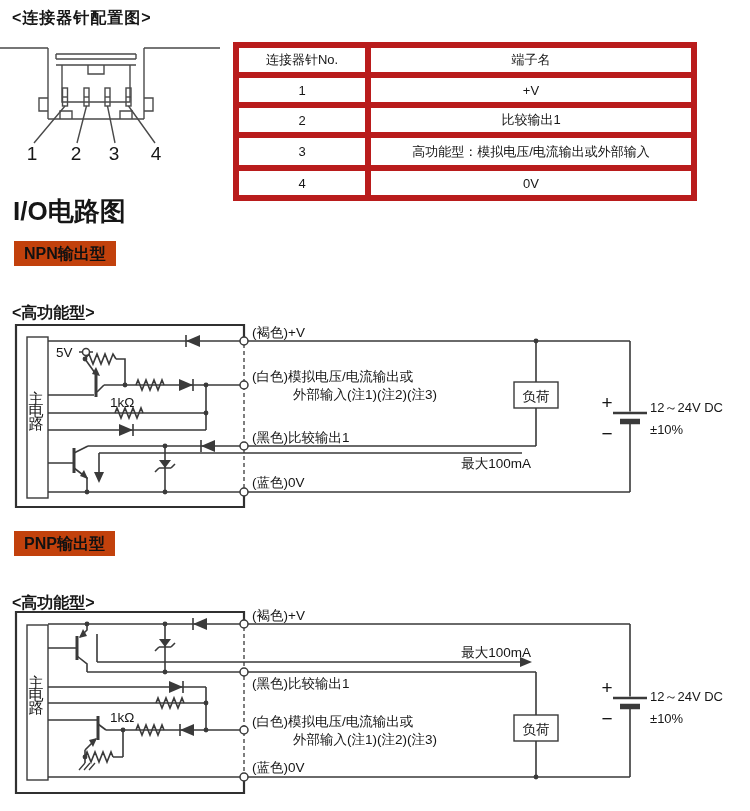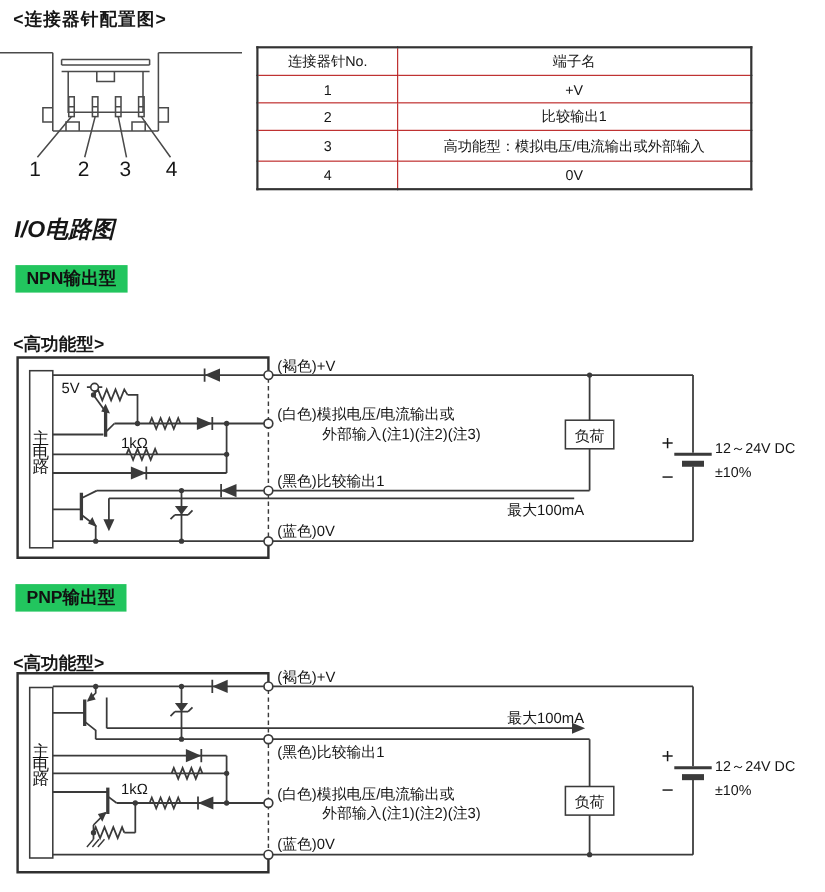--- a/index.html
+++ b/index.html
@@ -3,35 +3,35 @@
 <meta charset="utf-8">
 <style>
   html,body{margin:0;padding:0;}
   body{
     width:750px;height:811px;position:relative;background:#fff;
     font-family:"Liberation Sans","DejaVu Sans",sans-serif;color:#161616;
     overflow:hidden;
   }
   .abs{position:absolute;}
   .h1{left:12px;top:8px;font-size:16px;font-weight:600;letter-spacing:1px;}
-  .h2{left:13px;top:194px;font-size:21px;font-weight:600;font-style:italic;}
-  .badge{display:inline-block;background:#22c55e;color:#111;
+  .h2{left:13px;top:194px;font-size:26px;font-weight:600;}
+  .badge{display:inline-block;background:#c2410c;color:#111;
     font-size:16px;font-weight:600;padding:3px 10px;line-height:1.2;}
   .badge-npn{left:14px;top:241px;}
   .badge-pnp{left:14px;top:531px;}
   .sub{font-size:16px;font-weight:600;margin-top:24px;}
   .sub-npn{left:12px;top:279px;}
   .sub-pnp{left:12px;top:569px;}
 
   table.pins{
     position:absolute;left:233px;top:42px;border-collapse:collapse;
     font-size:13px;table-layout:fixed;
   }
   table.pins td{
-    border:1px solid #b91c1c;text-align:center;padding:0 4px;height:24px;
+    border:6px solid #b91c1c;text-align:center;padding:0 4px;height:24px;
     overflow:hidden;white-space:nowrap;
   }
   table.pins{border:2px solid #333;}
   td.c1{width:118px;}
   td.c2{width:312px;}
   tr.tall td{height:27px;}
 
   svg{position:absolute;left:0;}
   .wire{stroke:#3a3a3a;stroke-width:1.6;fill:none;}
   .boxline{stroke:#303030;stroke-width:2.2;fill:none;}

